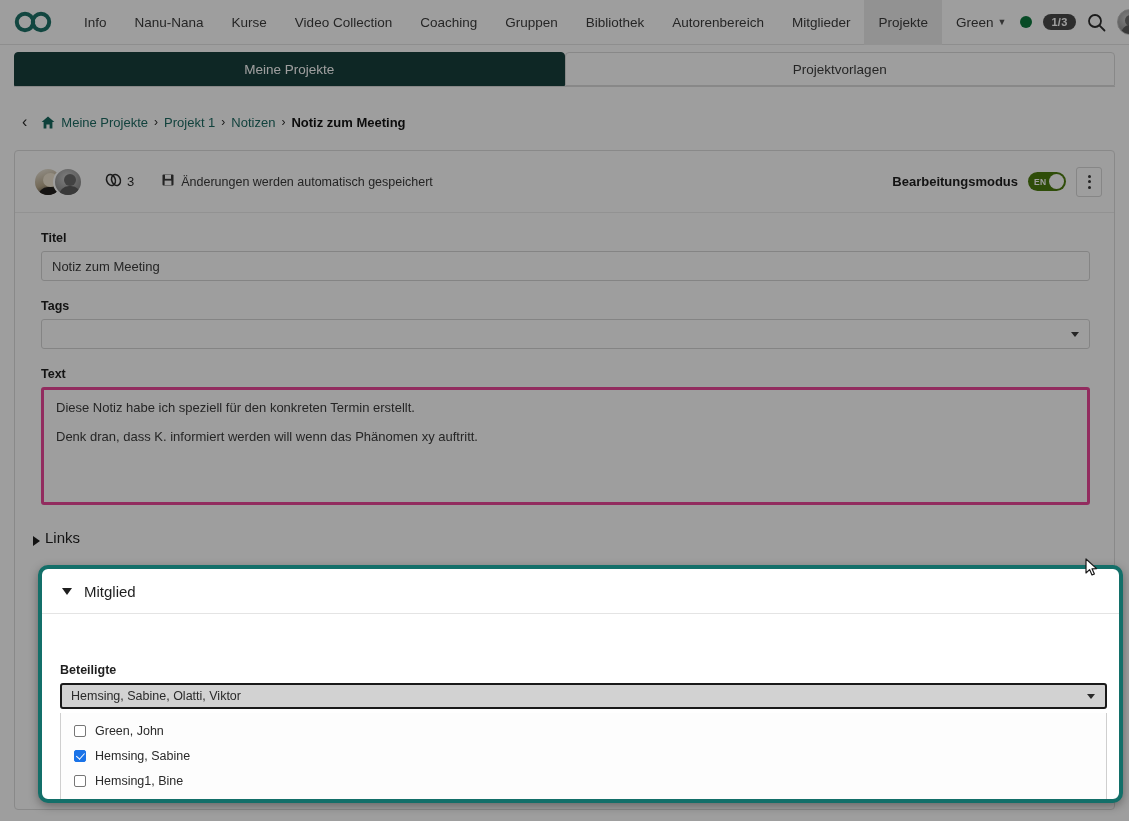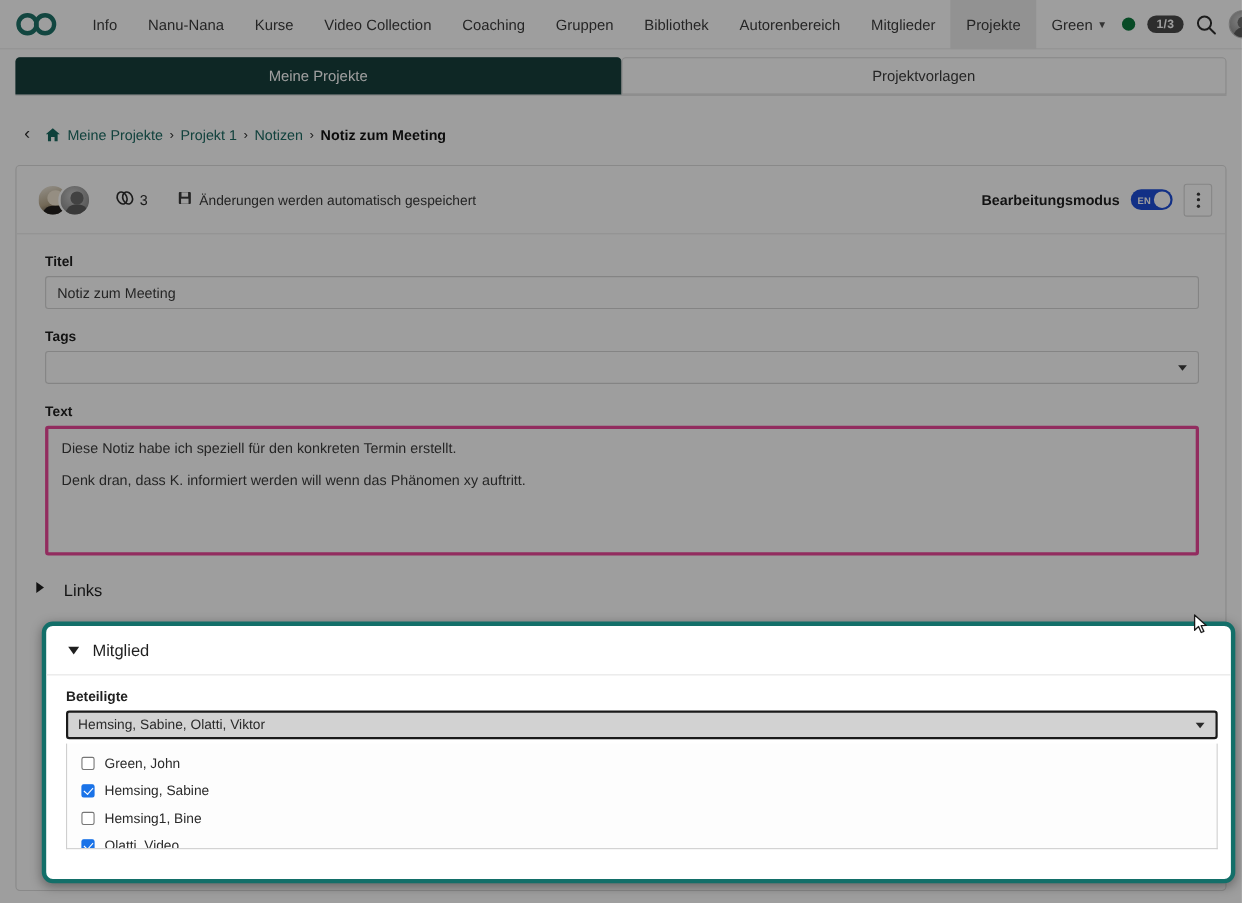--- a/index.html
+++ b/index.html
@@ -140,21 +140,21 @@
     font-size: 13px; color: #2e2e2e; margin-right: 28px; cursor: pointer;
   }
   .autosave {
     display: flex; align-items: center; gap: 7px;
     font-size: 12.5px; color: #3a3a3a;
   }
   .hdr-right { margin-left: auto; display: flex; align-items: center; gap: 10px; }
   .edit-label { font-size: 13px; font-weight: bold; color: #1f1f1f; }
   .toggle {
     width: 38px; height: 19px; border-radius: 10px;
-    background: #1d4ed8; position: relative; cursor: pointer;
+    background: #4d7c0f; position: relative; cursor: pointer;
     display: flex; align-items: center;
   }
   .toggle-txt {
     position: absolute; left: 6px; font-size: 8.5px; color: #ffffff; font-weight: bold;
     letter-spacing: .4px;
   }
   .toggle-knob {
     position: absolute; right: 2px; width: 15px; height: 15px;
     border-radius: 50%; background: #ffffff;
   }
@@ -189,21 +189,21 @@
   .textarea-box {
     width: 1049px; height: 118px;
     border: 3px solid #ec4899; border-radius: 3px;
     background: #fff; padding: 10px 12px; font-size: 13px; color: #3c3c3c;
     cursor: text;
   }
   .textarea-box p { margin: 0 0 14px 0; }
 
   
   .section-head {
-    display: flex; align-items: flex-start; gap: 18px;
+    display: flex; align-items: flex-end; gap: 5px;
     font-size: 15px; color: #1f1f1f; cursor: pointer;
     padding: 14px 0 12px 18px;
   }
   .tri-right {
     width: 0; height: 0; border-top: 5px solid transparent;
     border-bottom: 5px solid transparent; border-left: 7px solid #1f1f1f;
   }
   .tri-down {
     width: 0; height: 0; border-left: 5px solid transparent;
     border-right: 5px solid transparent; border-top: 7px solid #1f1f1f;
@@ -220,21 +220,21 @@
     box-shadow: 0 3px 10px rgba(0,0,0,.35);
     overflow: hidden;
   }
   .member-head {
     display: flex; align-items: center; gap: 12px;
     font-size: 15px; color: #1f1f1f; cursor: pointer;
     padding: 14px 0 13px 20px;
     border-bottom: 1px solid #e4e4e4;
   }
   .member-body { padding: 12px 18px 0 18px; }
-  .member-label { font-size: 12.5px; font-weight: bold; color: #1f1f1f; margin-bottom: 6px; }
+  .member-label { font-size: 12.5px; font-weight: bold; color: #1f1f1f; margin-bottom: 6px; margin-top: 37px; }
   .member-select {
     width: 1047px; height: 26px;
     border: 2px solid #1a1a1a; border-radius: 3px;
     background: #d2d2d2; display: flex; align-items: center;
     padding: 0 9px; font-size: 12.5px; color: #2a2a2a; cursor: pointer;
     position: relative;
   }
   .member-select .caret-dn { border-top-color: #2a2a2a; }
   .option-list {
     width: 1047px; height: 96px; margin-top: 4px;

